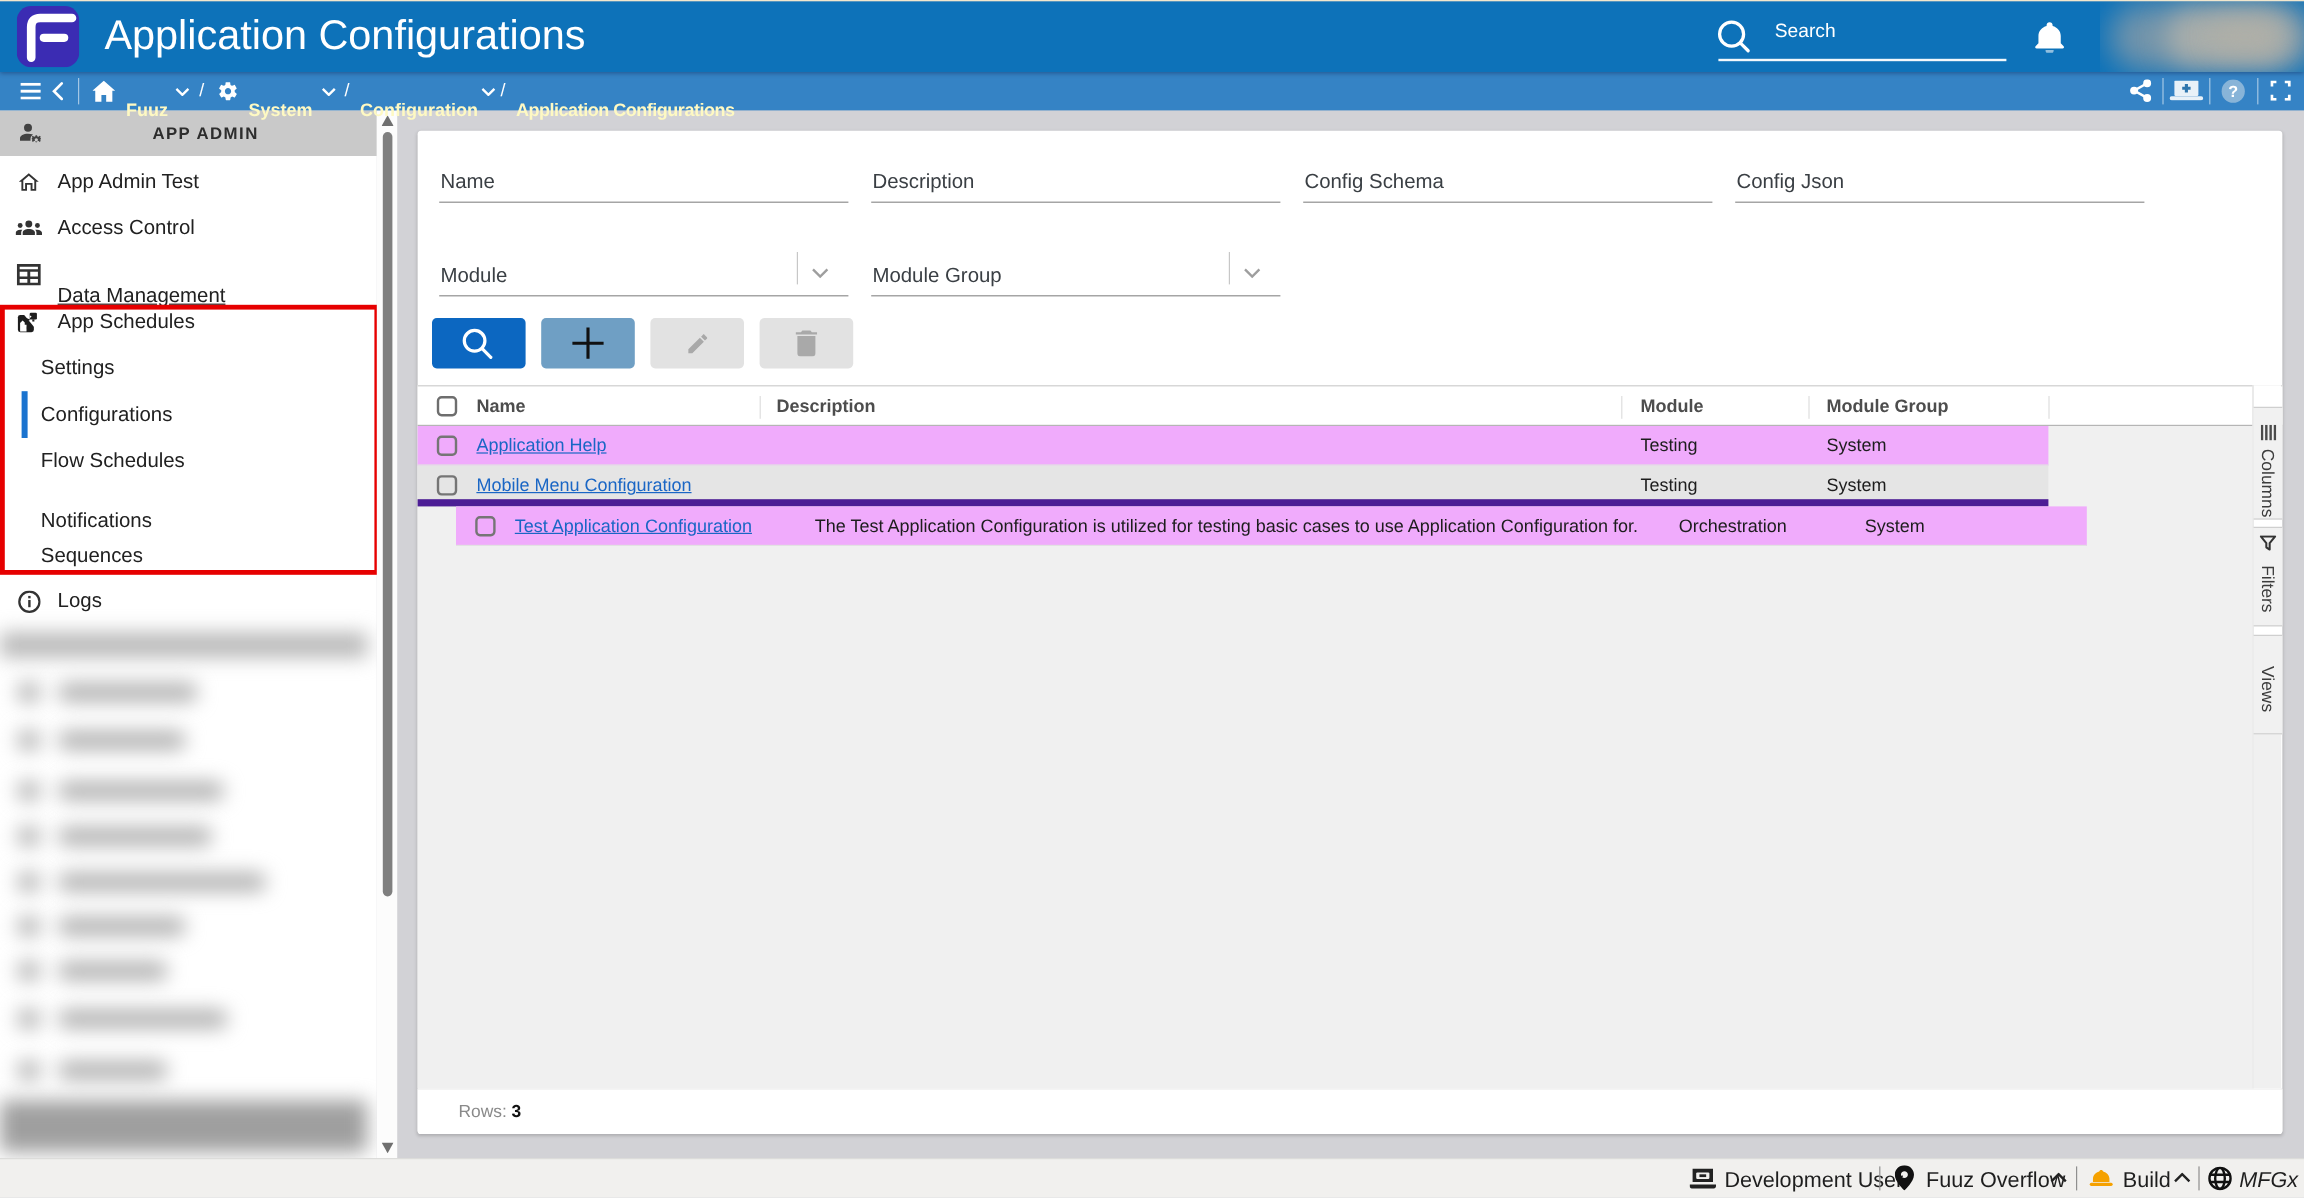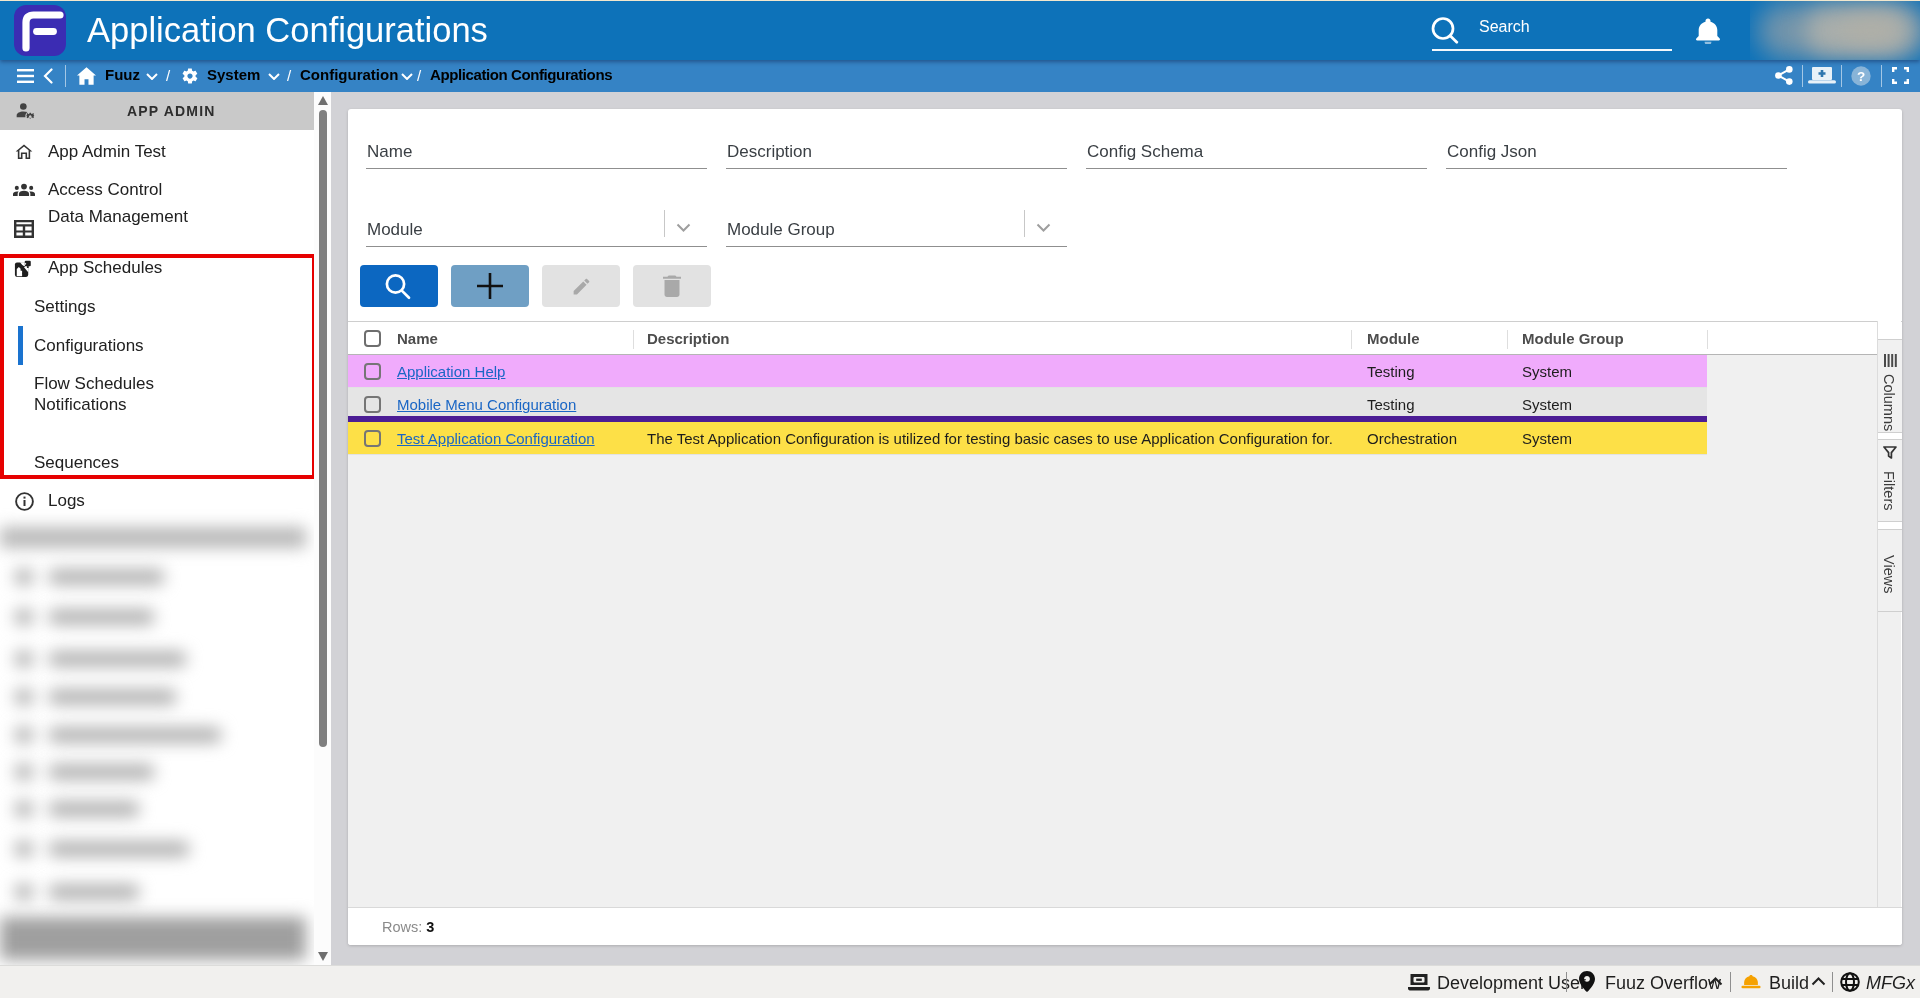--- a/index.html
+++ b/index.html
@@ -11,21 +11,21 @@
   .topline { position:absolute; left:0; top:0; width:1920px; height:1px; background:#f2e7cd; z-index:50; }
   .appbar { position:absolute; left:0; top:1px; width:1920px; height:59px; background:#0d72b9; box-shadow:0 2px 4px rgba(0,0,40,.35); z-index:30; }
   .logo { position:absolute; left:14px; top:4px; width:52px; height:51px; }
   .apptitle { position:absolute; left:87px; top:0; line-height:59px; font-size:34.5px; font-weight:300; color:#fff; }
   .searchtxt { position:absolute; left:1479px; top:17px; font-size:16px; color:#fff; font-weight:400; }
   .searchline { position:absolute; left:1432px; top:48px; width:240px; height:1.5px; background:rgba(255,255,255,.95); }
   .blur1 { position:absolute; left:1750px; top:0px; width:170px; height:59px; overflow:hidden; }
 
   
   .crumb { position:absolute; left:0; top:60px; width:1920px; height:32px; background:#3583c5; z-index:29; color:#fff; }
-  .crumb .t { position:absolute; top:6px; font-size:15px; font-weight:700; color:#000000; white-space:nowrap;text-align:center; }
+  .crumb .t { position:absolute; top:24px; font-size:15px; font-weight:700; color:#fef9c3; white-space:nowrap;text-align:center; }
   .crumb .sl { position:absolute; top:7px; font-size:15px; font-weight:400; color:#fff; }
   .csep { position:absolute; top:5px; width:1px; height:22px; background:rgba(255,255,255,.55); }
 
   
   .sidebar { position:absolute; left:0; top:92px; width:314px; height:873px; background:#fff; z-index:10; }
   .sbhead { position:absolute; left:0; top:0; width:314px; height:38px; background:#c9c9c9; }
   .sbhead .txt { position:absolute; left:110px; top:11px; font-size:14px; font-weight:700; letter-spacing:1.2px; color:#2d2d2d; }
   .mi { position:absolute; left:48px; font-size:17px; color:#212121; white-space:nowrap; }
   .ms { position:absolute; left:34px; font-size:17px; color:#212121; white-space:nowrap; }
   .activebar { position:absolute; left:18px; top:234px; width:5px; height:39px; background:#1a73cf; }
@@ -162,36 +162,36 @@
     <path d="M13 10 c-3.2 0-6 1.4-6 3.4 V16 h12 v-2.6 C19 11.4 16.2 10 13 10z" fill="#333"></path>
     <circle cx="4.5" cy="6.5" r="2.4" fill="#333"></circle>
       <circle cx="21.5" cy="6.5" r="2.4" fill="#333"></circle>
     <path d="M4.7 10.8 C2.1 11 0 12.2 0 13.8 V16 h5.5 v-2.6 c0-1 .4-1.9 1.2-2.6 -0.7 0-1.4-.1-2 0z" fill="#333"></path>
     <path d="M21.3 10.8 c2.6 .2 4.7 1.4 4.7 3 V16 h-5.5 v-2.6 c0-1-.4-1.9-1.2-2.6 .7 0 1.4-.1 2 0z" fill="#333"></path>
   </svg>
   <div class="mi" style="top:88.4px;">Access Control</div>
   <svg class="abs" style="left:14px;top:128px;" width="20" height="18" viewBox="0 0 20 18">
     <path d="M0 0 h20 v18 h-20 z M2.4 6.5 v3.9 h6.4 V6.5 Z M11.2 6.5 v3.9 h6.4 V6.5 Z M2.4 12.6 v3 h6.4 v-3 Z M11.2 12.6 v3 h6.4 v-3 Z M2.4 2.2 v2.1 h15.2 V2.2 Z" fill="#333" fill-rule="evenodd"></path>
   </svg>
-  <div class="mi" style="top:115px;">Data Management</div>
+  <div class="mi" style="top:145px;text-decoration:underline;">Data Management</div>
   <svg class="abs" style="left:13px;top:166px;" width="21" height="22" viewBox="0 0 24 25">
     <rect x="2.2" y="5" width="15.2" height="16.5" rx="2.3" fill="#1e1e1e"></rect>
     <polygon points="8.0,4.8 17.6,4.8 17.6,16.6" fill="#fff"></polygon>
     <polygon points="8.8,7.5 14.3,9.7 8.8,11.9" fill="#1e1e1e"></polygon>
     <polygon points="4.3,20.8 4.3,12.6 6.7,10.3 8.7,12.2 8.7,14.4 10.4,14.4 10.4,20.8" fill="#fff"></polygon>
     <polygon points="10.3,17.4 14.0,14.9 14.0,19.9" fill="#1e1e1e"></polygon>
     <rect x="13.4" y="3" width="6.9" height="6.4" rx="1.2" fill="#1e1e1e"></rect>
     <rect x="15.9" y="9.2" width="2" height="2.1" fill="#1e1e1e"></rect>
     <polygon points="13.4,5.2 15.3,6.6 13.4,8.1" fill="#fff"></polygon>
   </svg>
   <div class="mi" style="top:166px;">App Schedules</div>
   <div class="ms" style="top:204.7px;">Settings</div>
   <div class="ms" style="top:243.7px;">Configurations</div>
   <div class="ms" style="top:282.2px;">Flow Schedules</div>
-  <div class="ms" style="top:303px;">Notifications</div>
+  <div class="ms" style="top:332px;">Notifications</div>
   <div class="ms" style="top:360.7px;">Sequences</div>
   <svg class="abs" style="left:14.5px;top:400px;" width="19" height="19" viewBox="0 0 19 19">
     <circle cx="9.5" cy="9.5" r="8.4" fill="none" stroke="#333" stroke-width="1.9"></circle>
     <rect x="8.5" y="8" width="2" height="6" fill="#333"></rect>
       <rect x="8.5" y="4.6" width="2" height="2" fill="#333"></rect>
   </svg>
   <div class="mi" style="top:399.2px;">Logs</div>
   <div class="activebar"></div>
 
   <div class="blursec" style="position:absolute;left:0;top:435px;width:306px;height:21px;background:#b9b9b9;"></div>
@@ -286,21 +286,21 @@
     <div class="glink">Application Help</div>
     <div class="gcell" style="left:1019px;">Testing</div>
     <div class="gcell" style="left:1174px;">System</div>
   </div>
   <div class="grow" style="top:279.4px;background:#e5e5e5;border-bottom:6px solid #4c1d95;">
     <div class="cb" style="left:15.5px;top:8px;border-color:#757575;"></div>
     <div class="glink">Mobile Menu Configuration</div>
     <div class="gcell" style="left:1019px;">Testing</div>
     <div class="gcell" style="left:1174px;">System</div>
   </div>
-  <div class="grow" style="top:312.8px;background:#fde047;border-bottom:1px solid #e2e2e2;">
+  <div class="grow" style="top:312.8px;background:#f0abfc;border-bottom:1px solid #e2e2e2;margin-left:32px;">
     <div class="cb" style="left:15.5px;top:8px;border-color:#757575;"></div>
     <div class="glink">Test Application Configuration</div>
     <div class="gcell" style="left:299px;">The Test Application Configuration is utilized for testing basic cases to use Application Configuration for.</div>
     <div class="gcell" style="left:1019px;">Orchestration</div>
     <div class="gcell" style="left:1174px;">System</div>
   </div>
   <div class="gbody"></div>
   <div class="gfoot">
     <div style="position:absolute;left:34px;top:11px;font-size:14.5px;color:#8a8a8a;">Rows: <span style="color:#111;font-weight:700;">3</span></div>
   </div>

